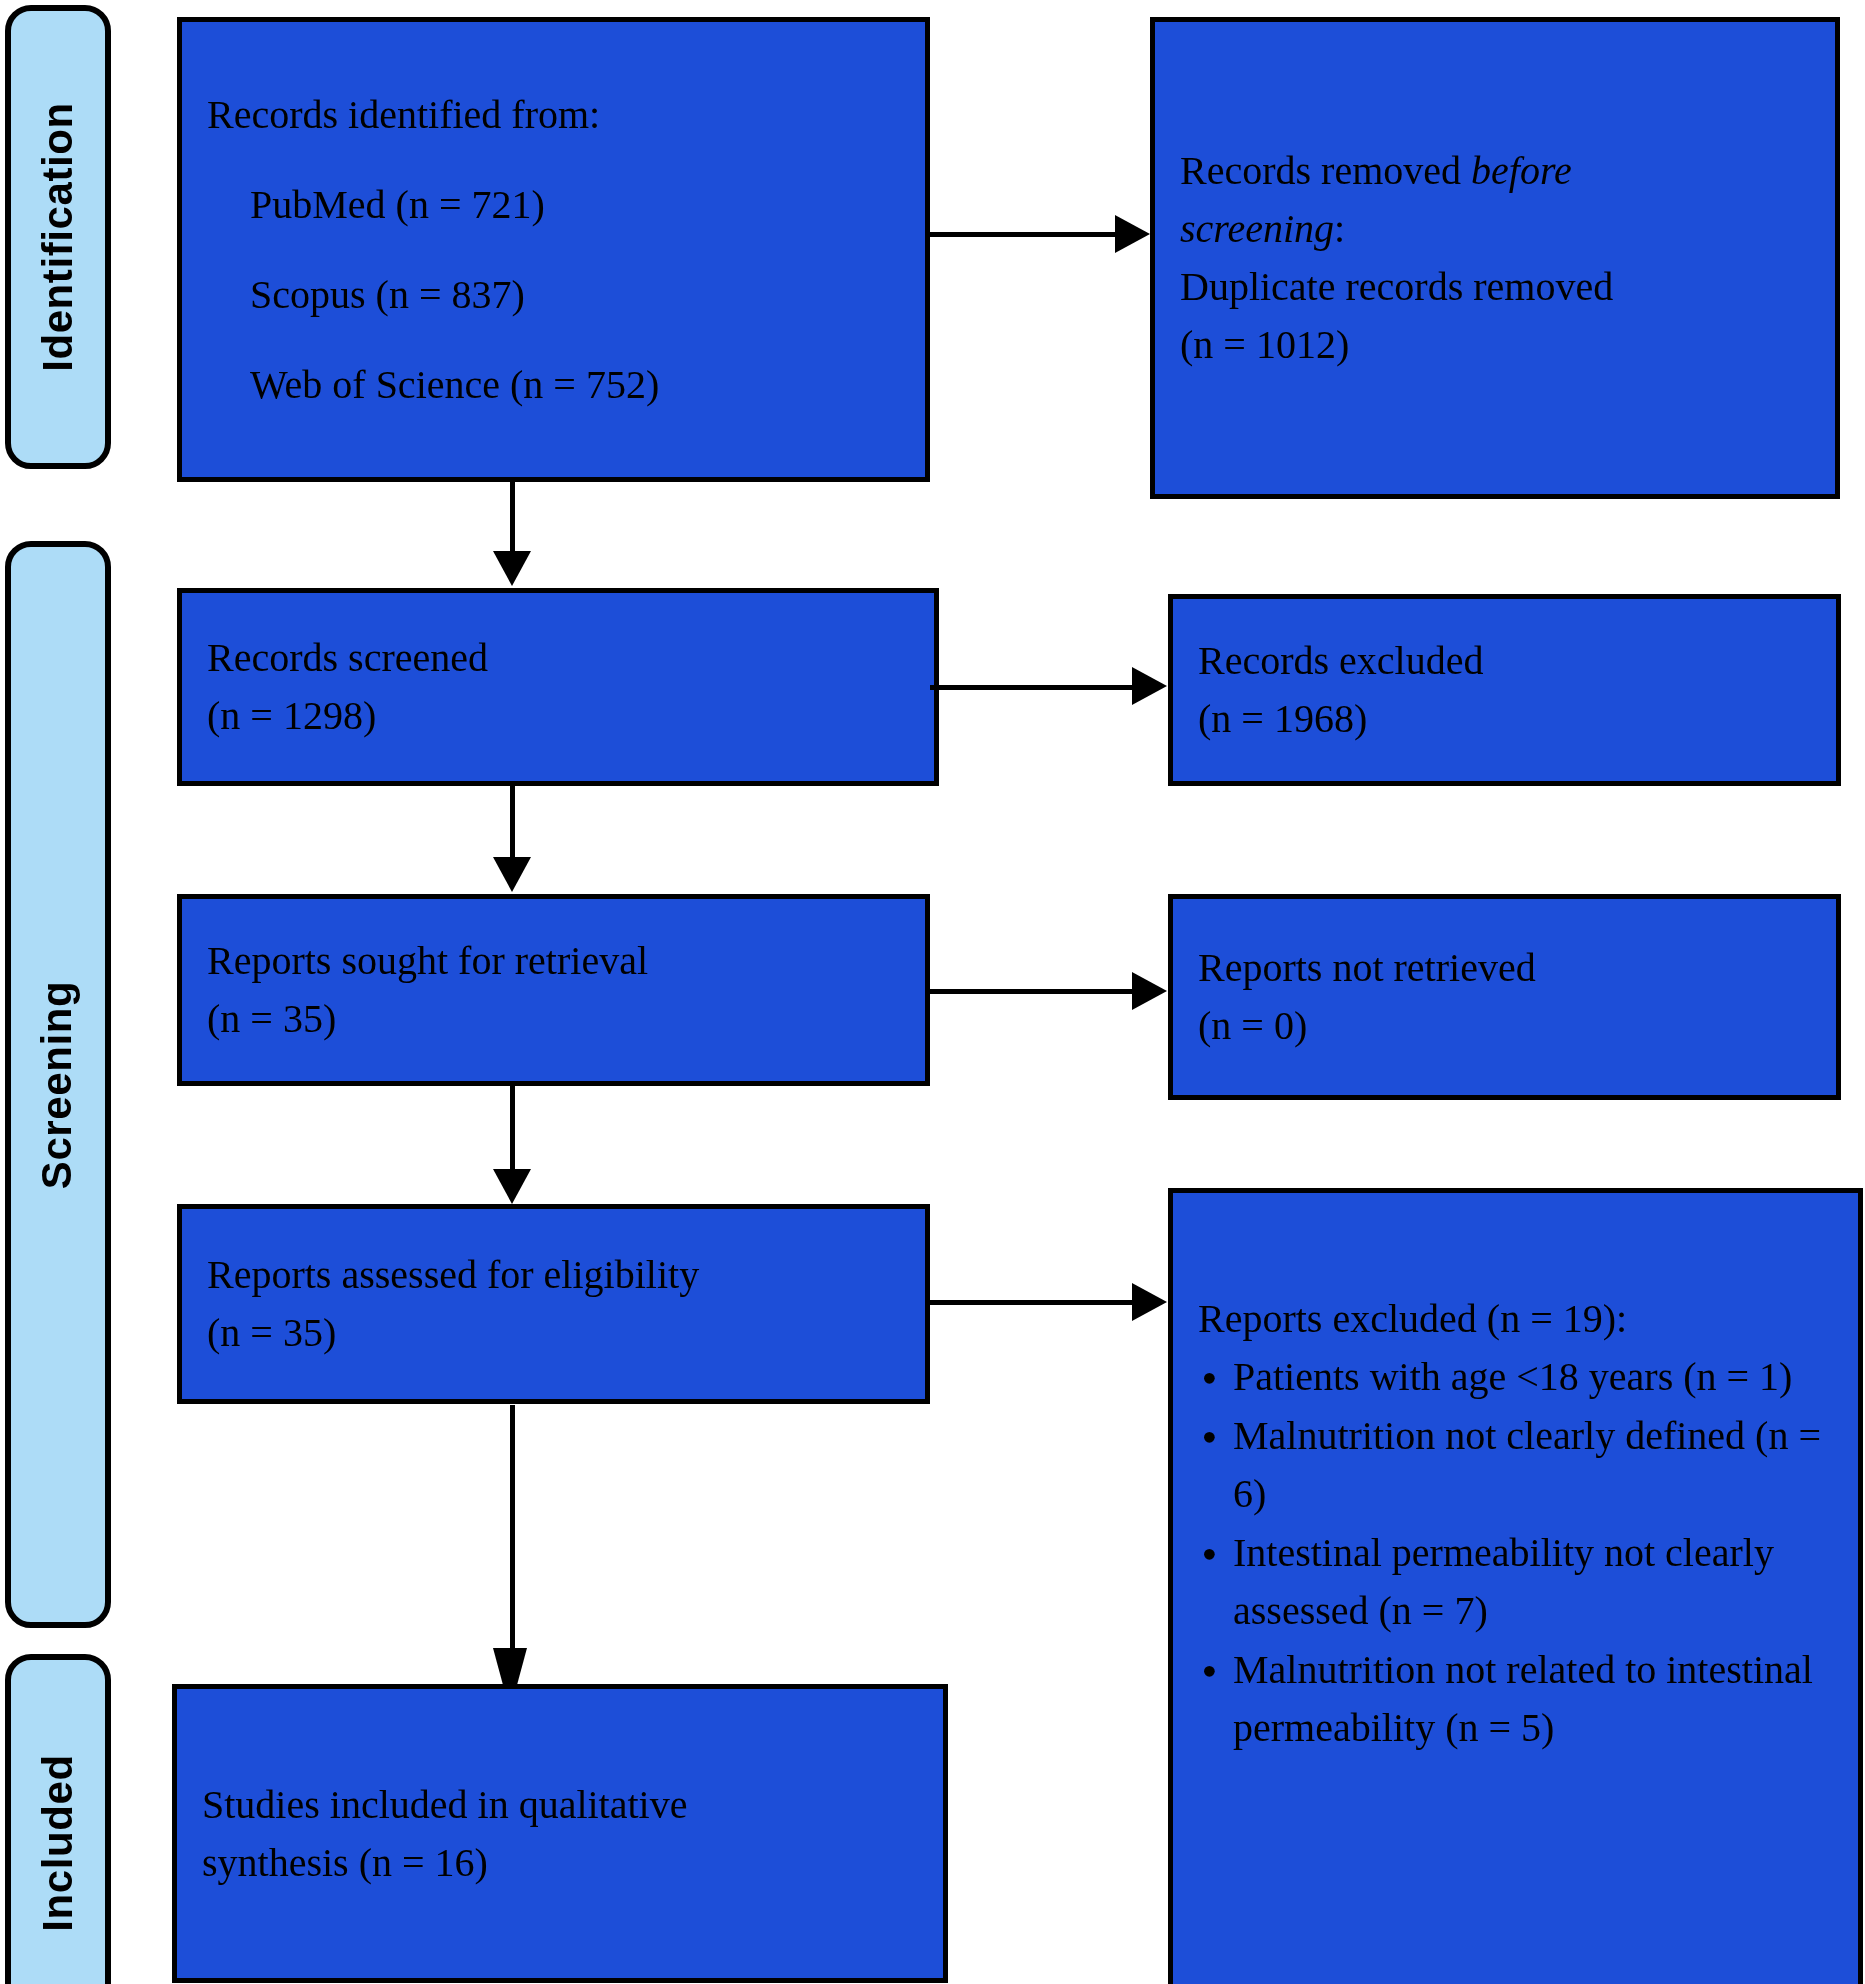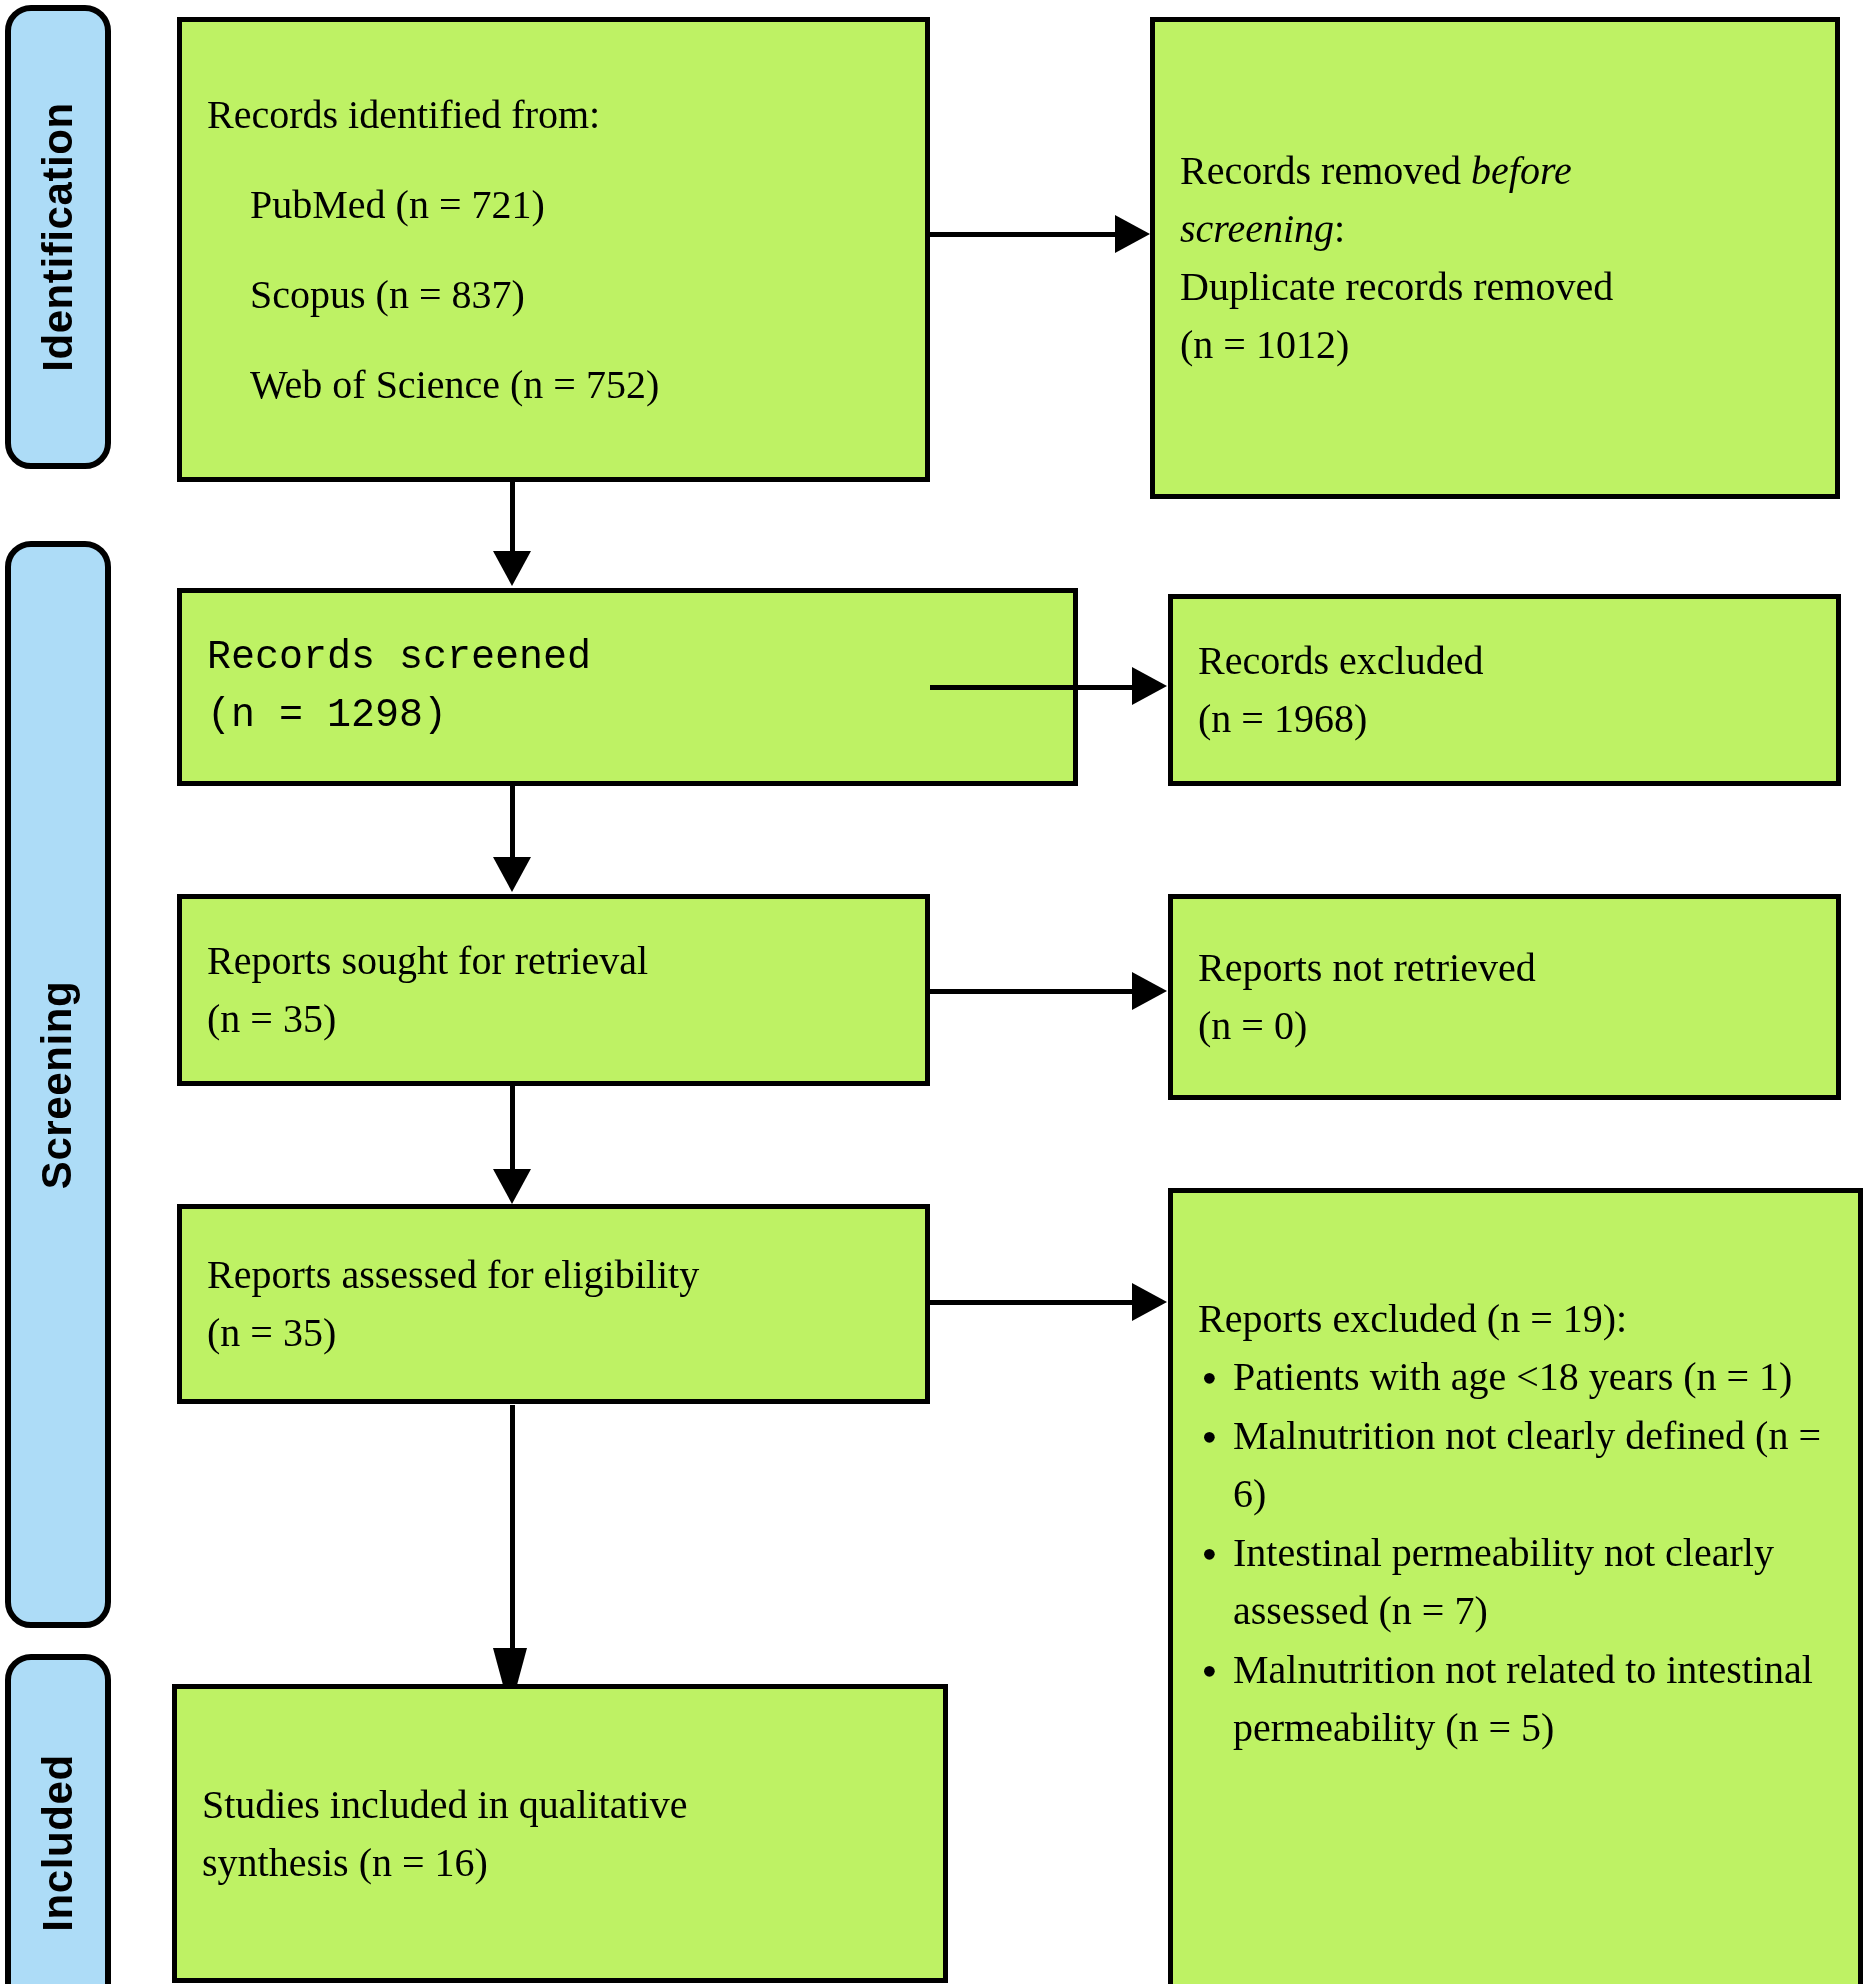--- a/index.html
+++ b/index.html
@@ -36,21 +36,21 @@
     color: #000000;
     white-space: nowrap;
     transform: rotate(-90deg);
     line-height: 1;
   }
 
   
   .fbox {
     position: absolute;
     box-sizing: border-box;
-    background: #bef264;
+    background: #1d4ed8;
     border: 5.7px solid #000000;
     padding: 0;
   }
   .fbox-inner {
     position: absolute;
     left: 25px;
     right: 17px;
     font-size: 40px;
     line-height: 1.45;
     color: #000000;
@@ -142,21 +142,21 @@
       <div>(n = 1012)</div>
     </div>
   </div>
 
   <div class="hline" style="left:930px; top:232px; width:186px;"></div>
   <div class="harrow" style="left:1115px; top:215px;"></div>
 
   <div class="vline" style="left:510px; top:482px; width:4.6px; height:73px;"></div>
   <div class="varrow" style="left:493px; top:551px;"></div>
 
-  <div class="fbox" style="left:177px; top:588px; width:901px; height:198px;font-family:Liberation Mono, monospace;">
+  <div class="fbox" style="left:177px; top:588px; width:762px; height:198px;">
     <div class="fbox-inner vcenter">
       <div>Records screened</div>
       <div>(n = 1298)</div>
     </div>
   </div>
 
   <div class="fbox" style="left:1168px; top:594px; width:673px; height:192px;">
     <div class="fbox-inner vcenter">
       <div>Records excluded</div>
       <div>(n = 1968)</div>

